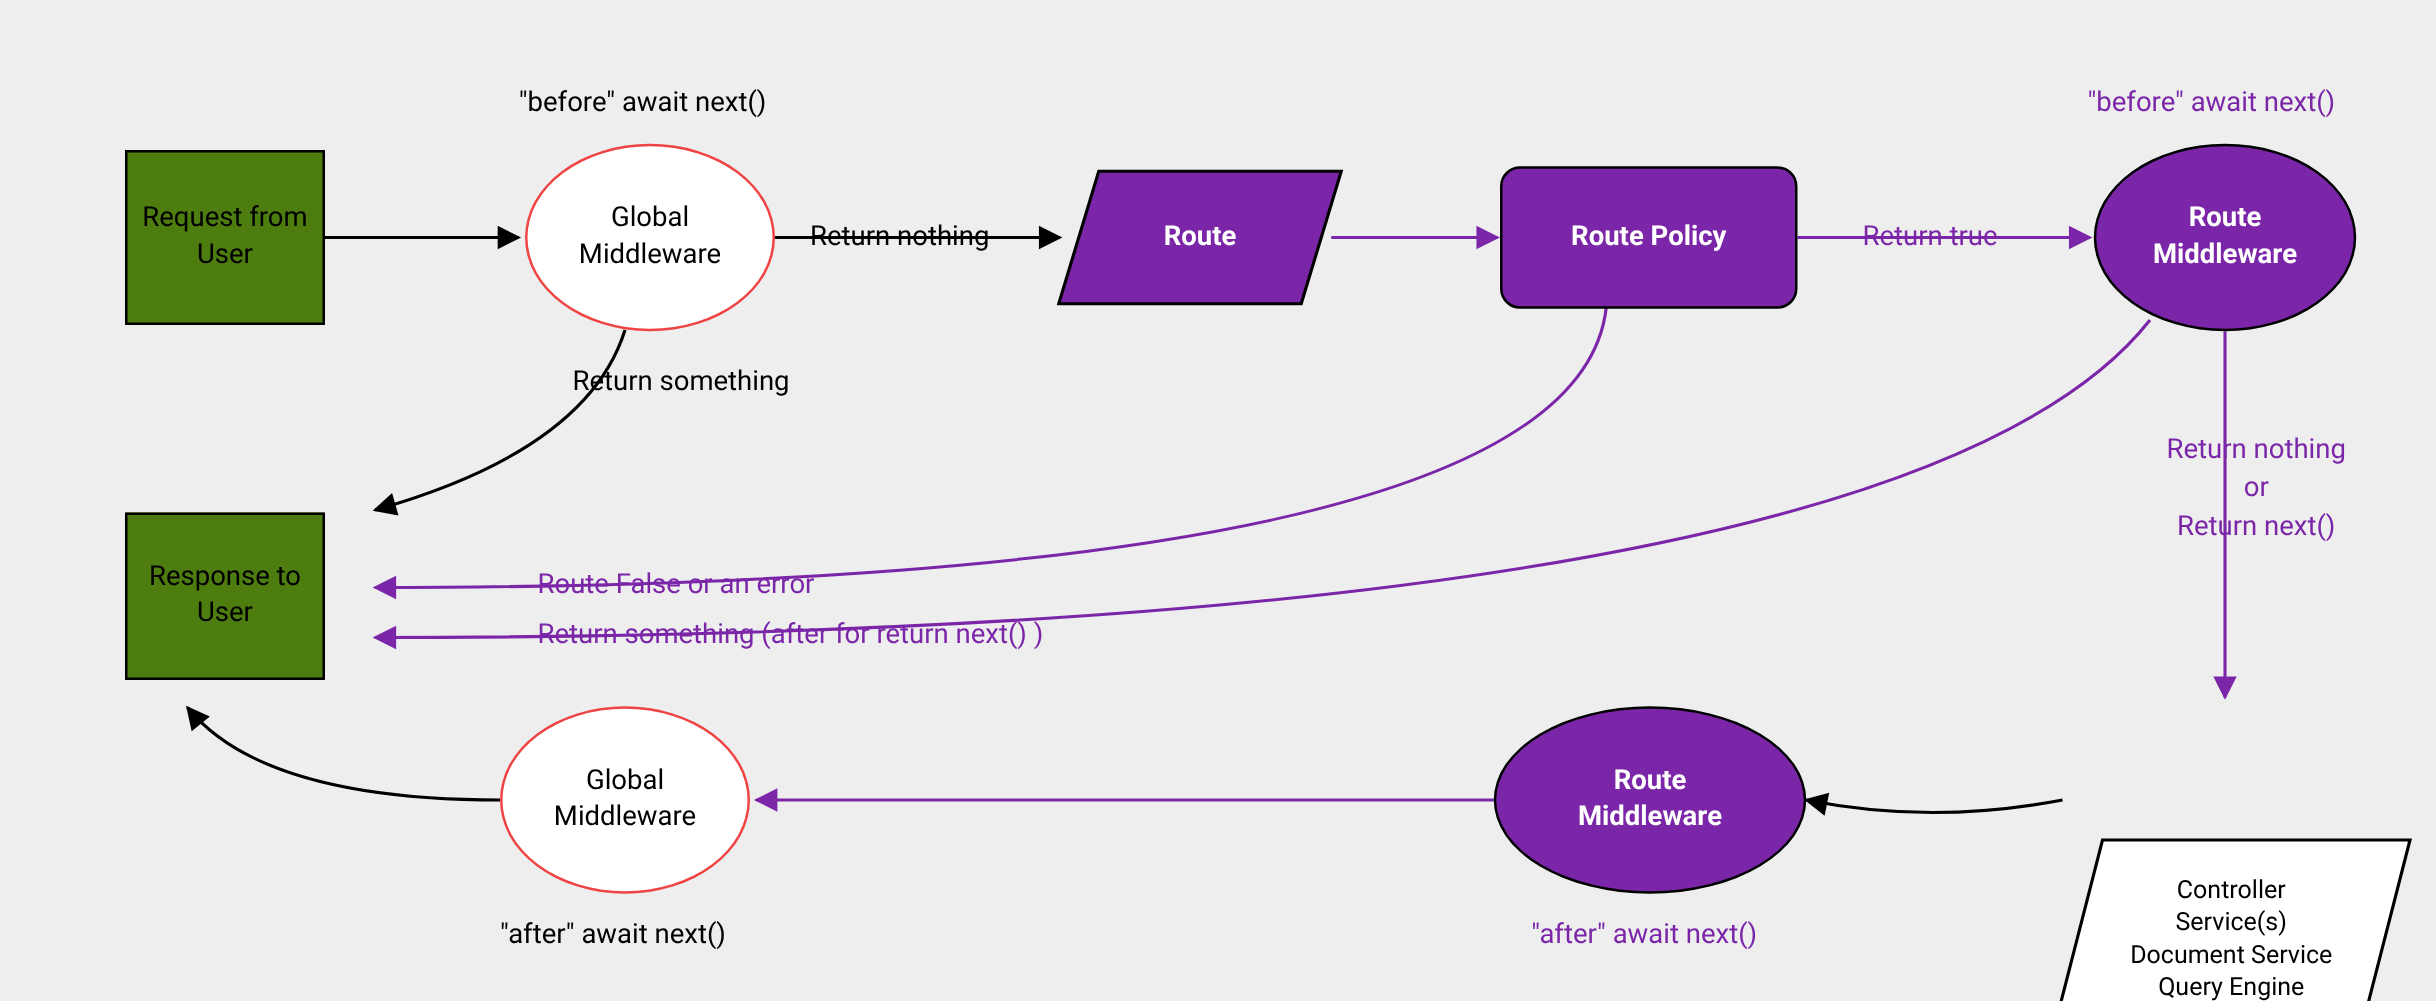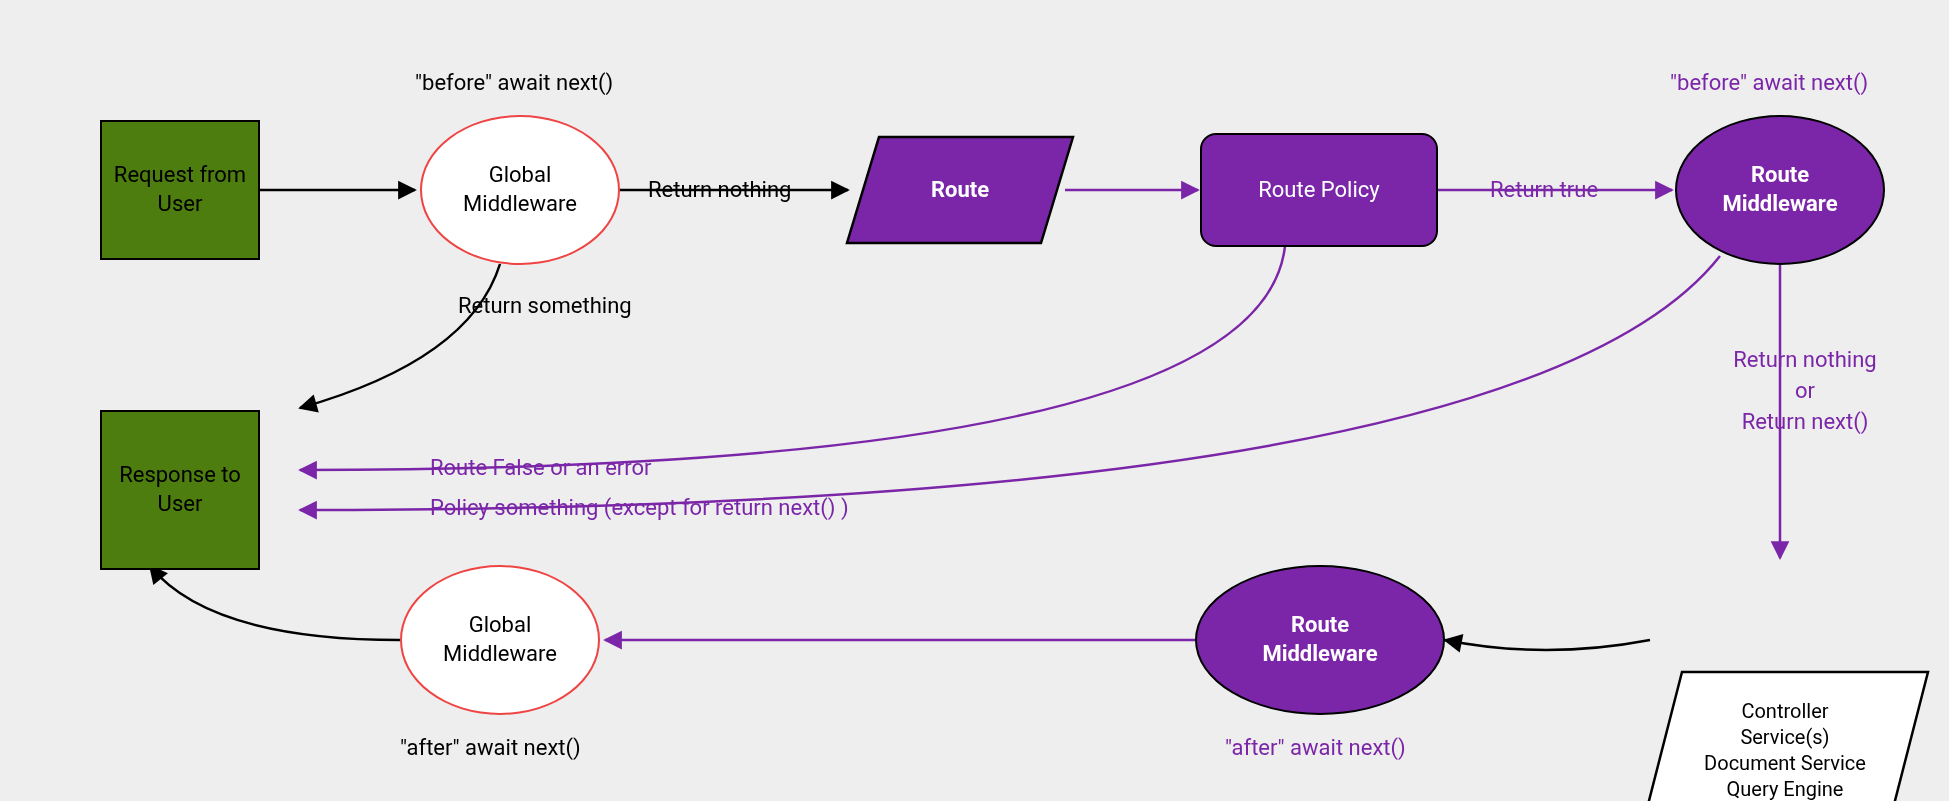--- a/index.html
+++ b/index.html
@@ -1,21 +1,21 @@
 <!DOCTYPE html>
 <html><head>
 <meta charset="utf-8">
 <style>
   html,body{margin:0;padding:0;}
   body{background:#eeeeee;font-family:-apple-system,BlinkMacSystemFont,"Segoe UI",Roboto,Helvetica,Arial,sans-serif;}
   .canvas{position:relative;width:1949px;height:801px;background:#eeeeee;}
   svg{position:absolute;left:0;top:0;}
   .node{position:absolute;display:flex;align-items:center;justify-content:center;text-align:center;font-size:22px;line-height:1.3;color:#000;box-sizing:border-box;}
   .rect{border:2px solid #000;background:#4d7c0f;}
-  .round{border:2px solid #000;background:#7b26a8;color:#fff;font-weight:400;border-radius:16px;text-align:center;}
+  .round{border:2px solid #000;background:#7b26a8;color:#fff;font-weight:700;border-radius:16px;text-align:center;}
   .ellipse{border:2px solid #ef4444;background:#fff;border-radius:50%;}
   .ellipse-p{border:2px solid #000;background:#7b26a8;color:#fff;font-weight:700;border-radius:50%;}
   .para{position:relative;border:none;}
   .para .shape{position:absolute;inset:0;}
   .para .txt{position:relative;z-index:1;display:flex;align-items:center;justify-content:center;width:100%;height:100%;}
   .lbl{position:absolute;font-size:22px;color:#000;white-space:nowrap;}
   .lbl.purple{color:#7b26a8;}
   .lbl.center{text-align:center;white-space:normal;line-height:1.4;}
 </style>
 </head>
@@ -52,21 +52,21 @@
 
   <path d="M 1285 246  Q 1260 470  300 470" fill="none" stroke="#7b26a8" stroke-width="2.5" marker-end="url(#arr-purple)"></path>
 
   <path d="M 1720 256  Q 1520 510  300 510" fill="none" stroke="#7b26a8" stroke-width="2.5" marker-end="url(#arr-purple)"></path>
 </svg>
 
 <div class="node rect" style="left:100px;top:120px;width:160px;height:140px;">
   <span>Request from<br>User</span>
 </div>
 
-<div class="node rect" style="left:100px;top:410px;width:160px;height:160px;align-items:center;">
+<div class="node rect" style="left:100px;top:410px;width:160px;height:134px;align-items:center;">
   <span>Response to<br>User</span>
 </div>
 
 <div class="node ellipse" style="left:420px;top:115px;width:200px;height:150px;">
   <span>Global<br>Middleware</span>
 </div>
 
 <div class="node ellipse" style="left:400px;top:565px;width:200px;height:150px;">
   <span>Global<br>Middleware</span>
 </div>
@@ -103,16 +103,16 @@
 
 <div class="lbl" style="left:415px;top:70px;">"before" await next()</div>
 <div class="lbl purple" style="left:1670px;top:70px;">"before" await next()</div>
 <div class="lbl" style="left:400px;top:735px;">"after" await next()</div>
 <div class="lbl purple" style="left:1225px;top:735px;">"after" await next()</div>
 
 <div class="lbl" style="left:648px;top:177px;">Return nothing</div>
 <div class="lbl" style="left:458px;top:293px;">Return something</div>
 <div class="lbl purple" style="left:1490px;top:177px;">Return true</div>
 <div class="lbl purple" style="left:430px;top:455px;">Route False or an error</div>
-<div class="lbl purple" style="left:430px;top:495px;">Policy something (except for return next() )</div>
+<div class="lbl purple" style="left:430px;top:495px;">Return something (after for return next() )</div>
 <div class="lbl purple center" style="left:1710px;top:345px;width:190px;">Return nothing<br>or<br>Return next()</div>
 
 </div>
 
 </body></html>

